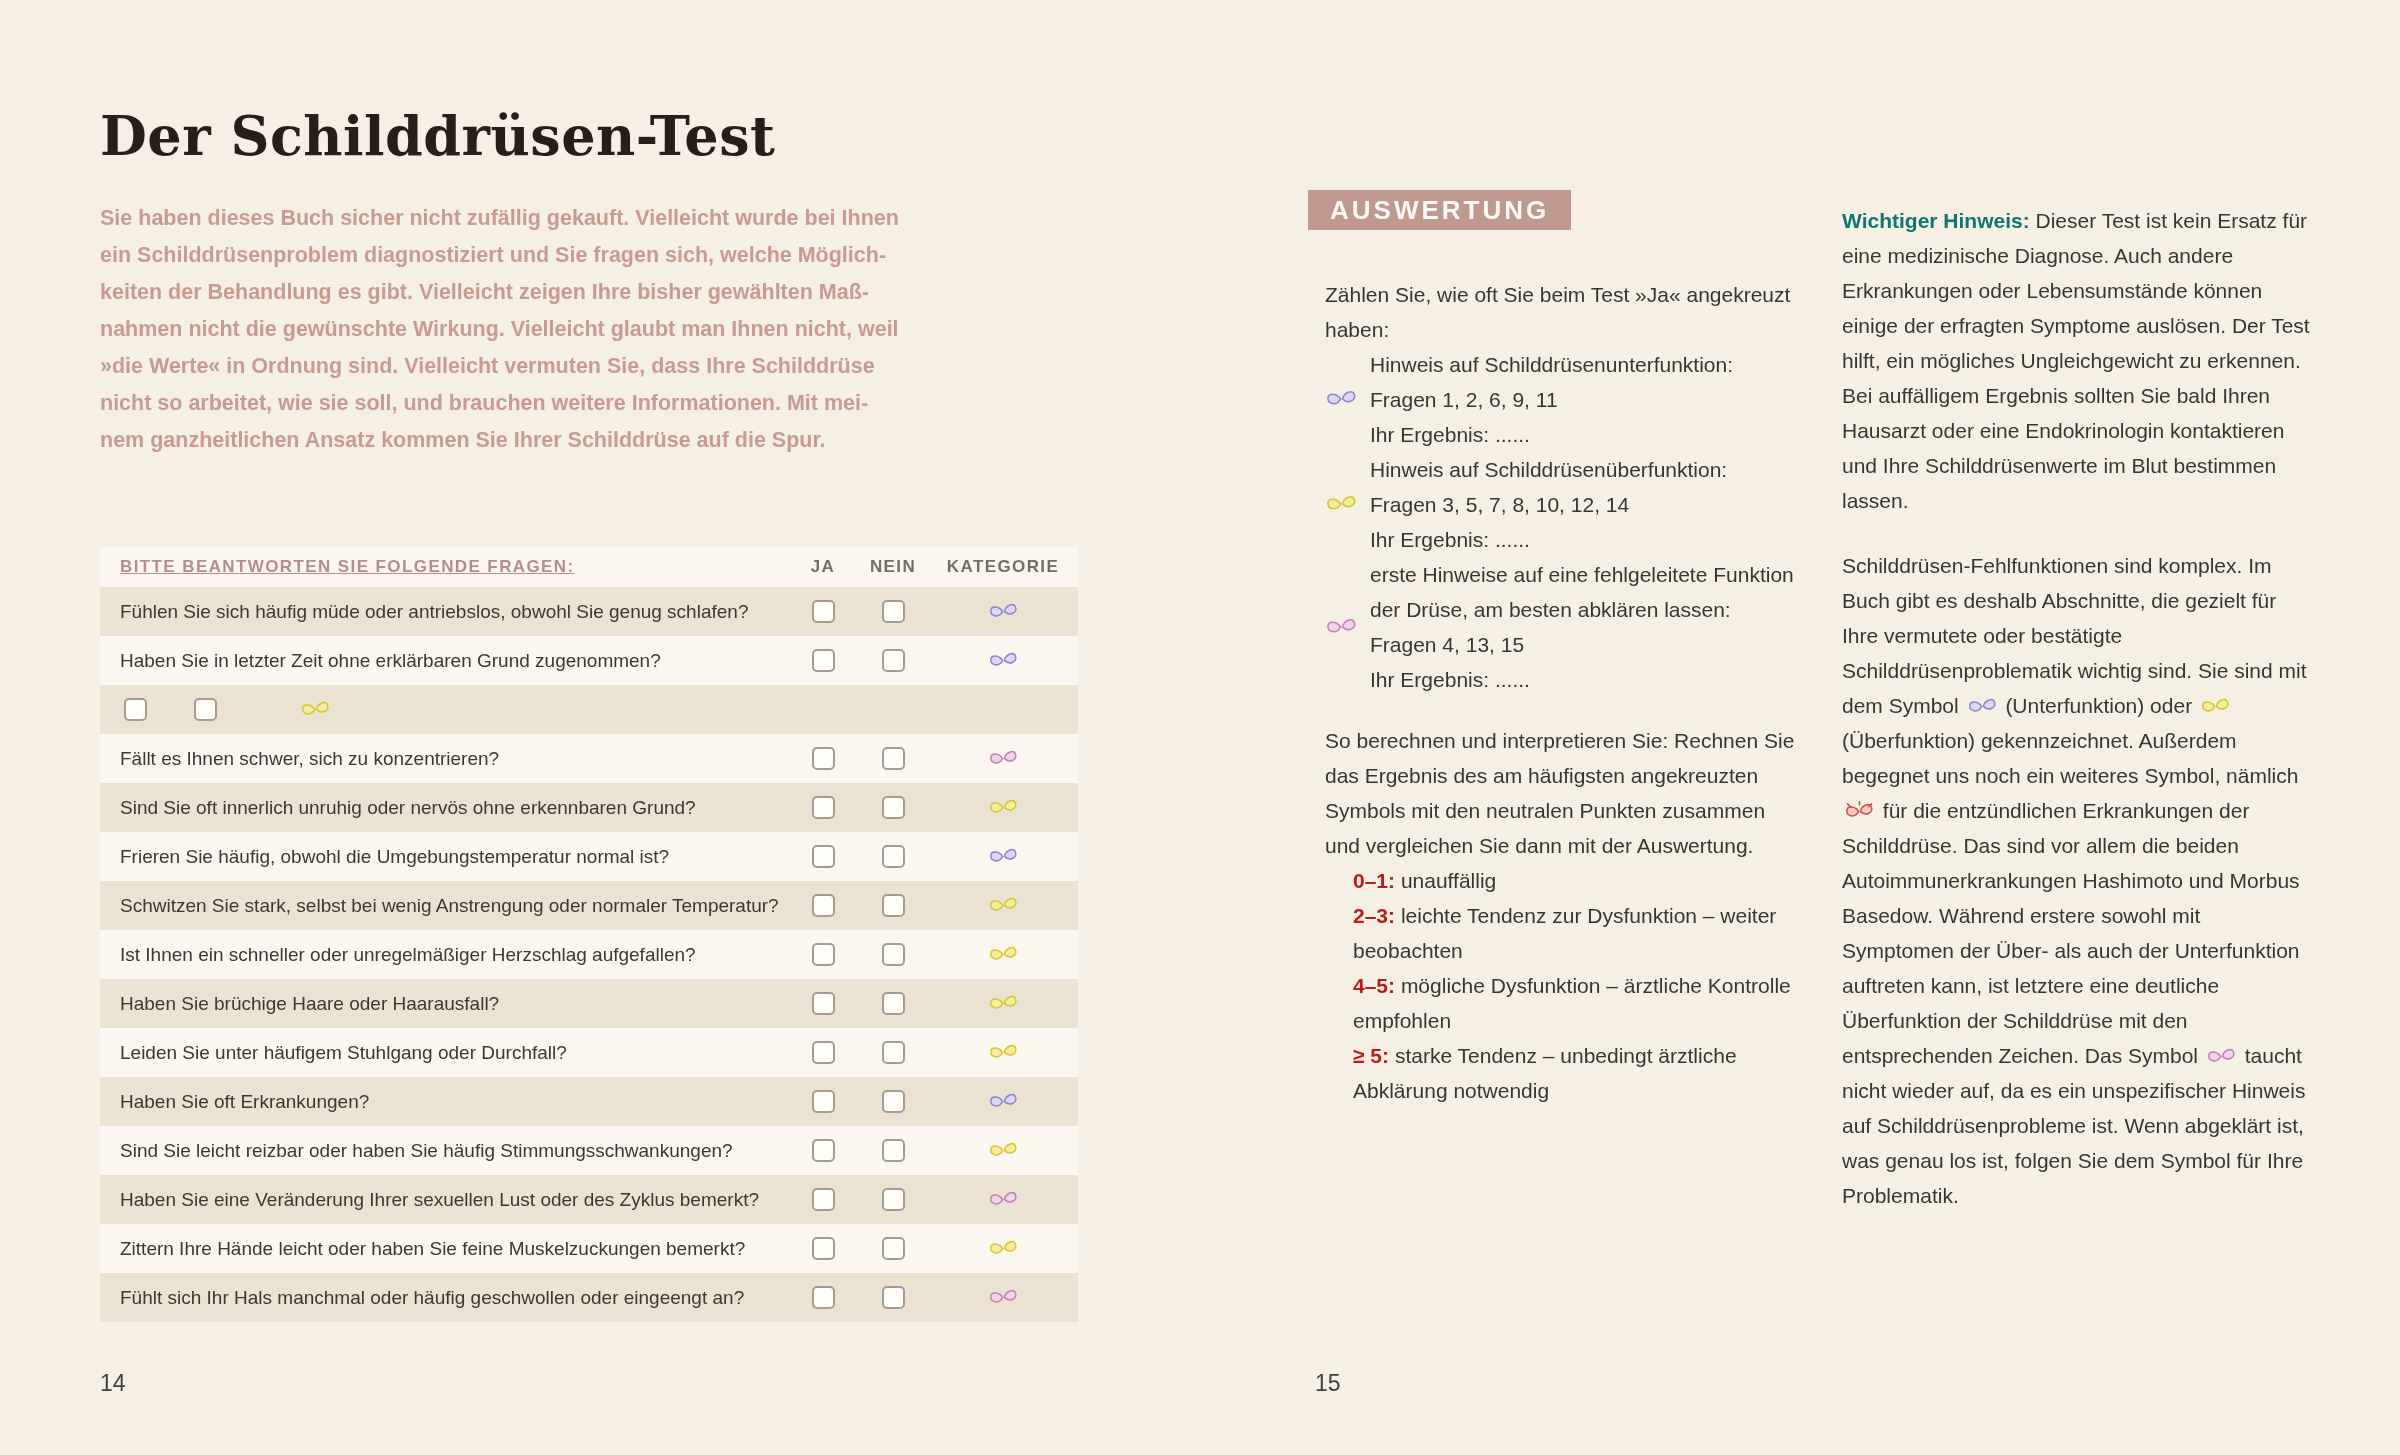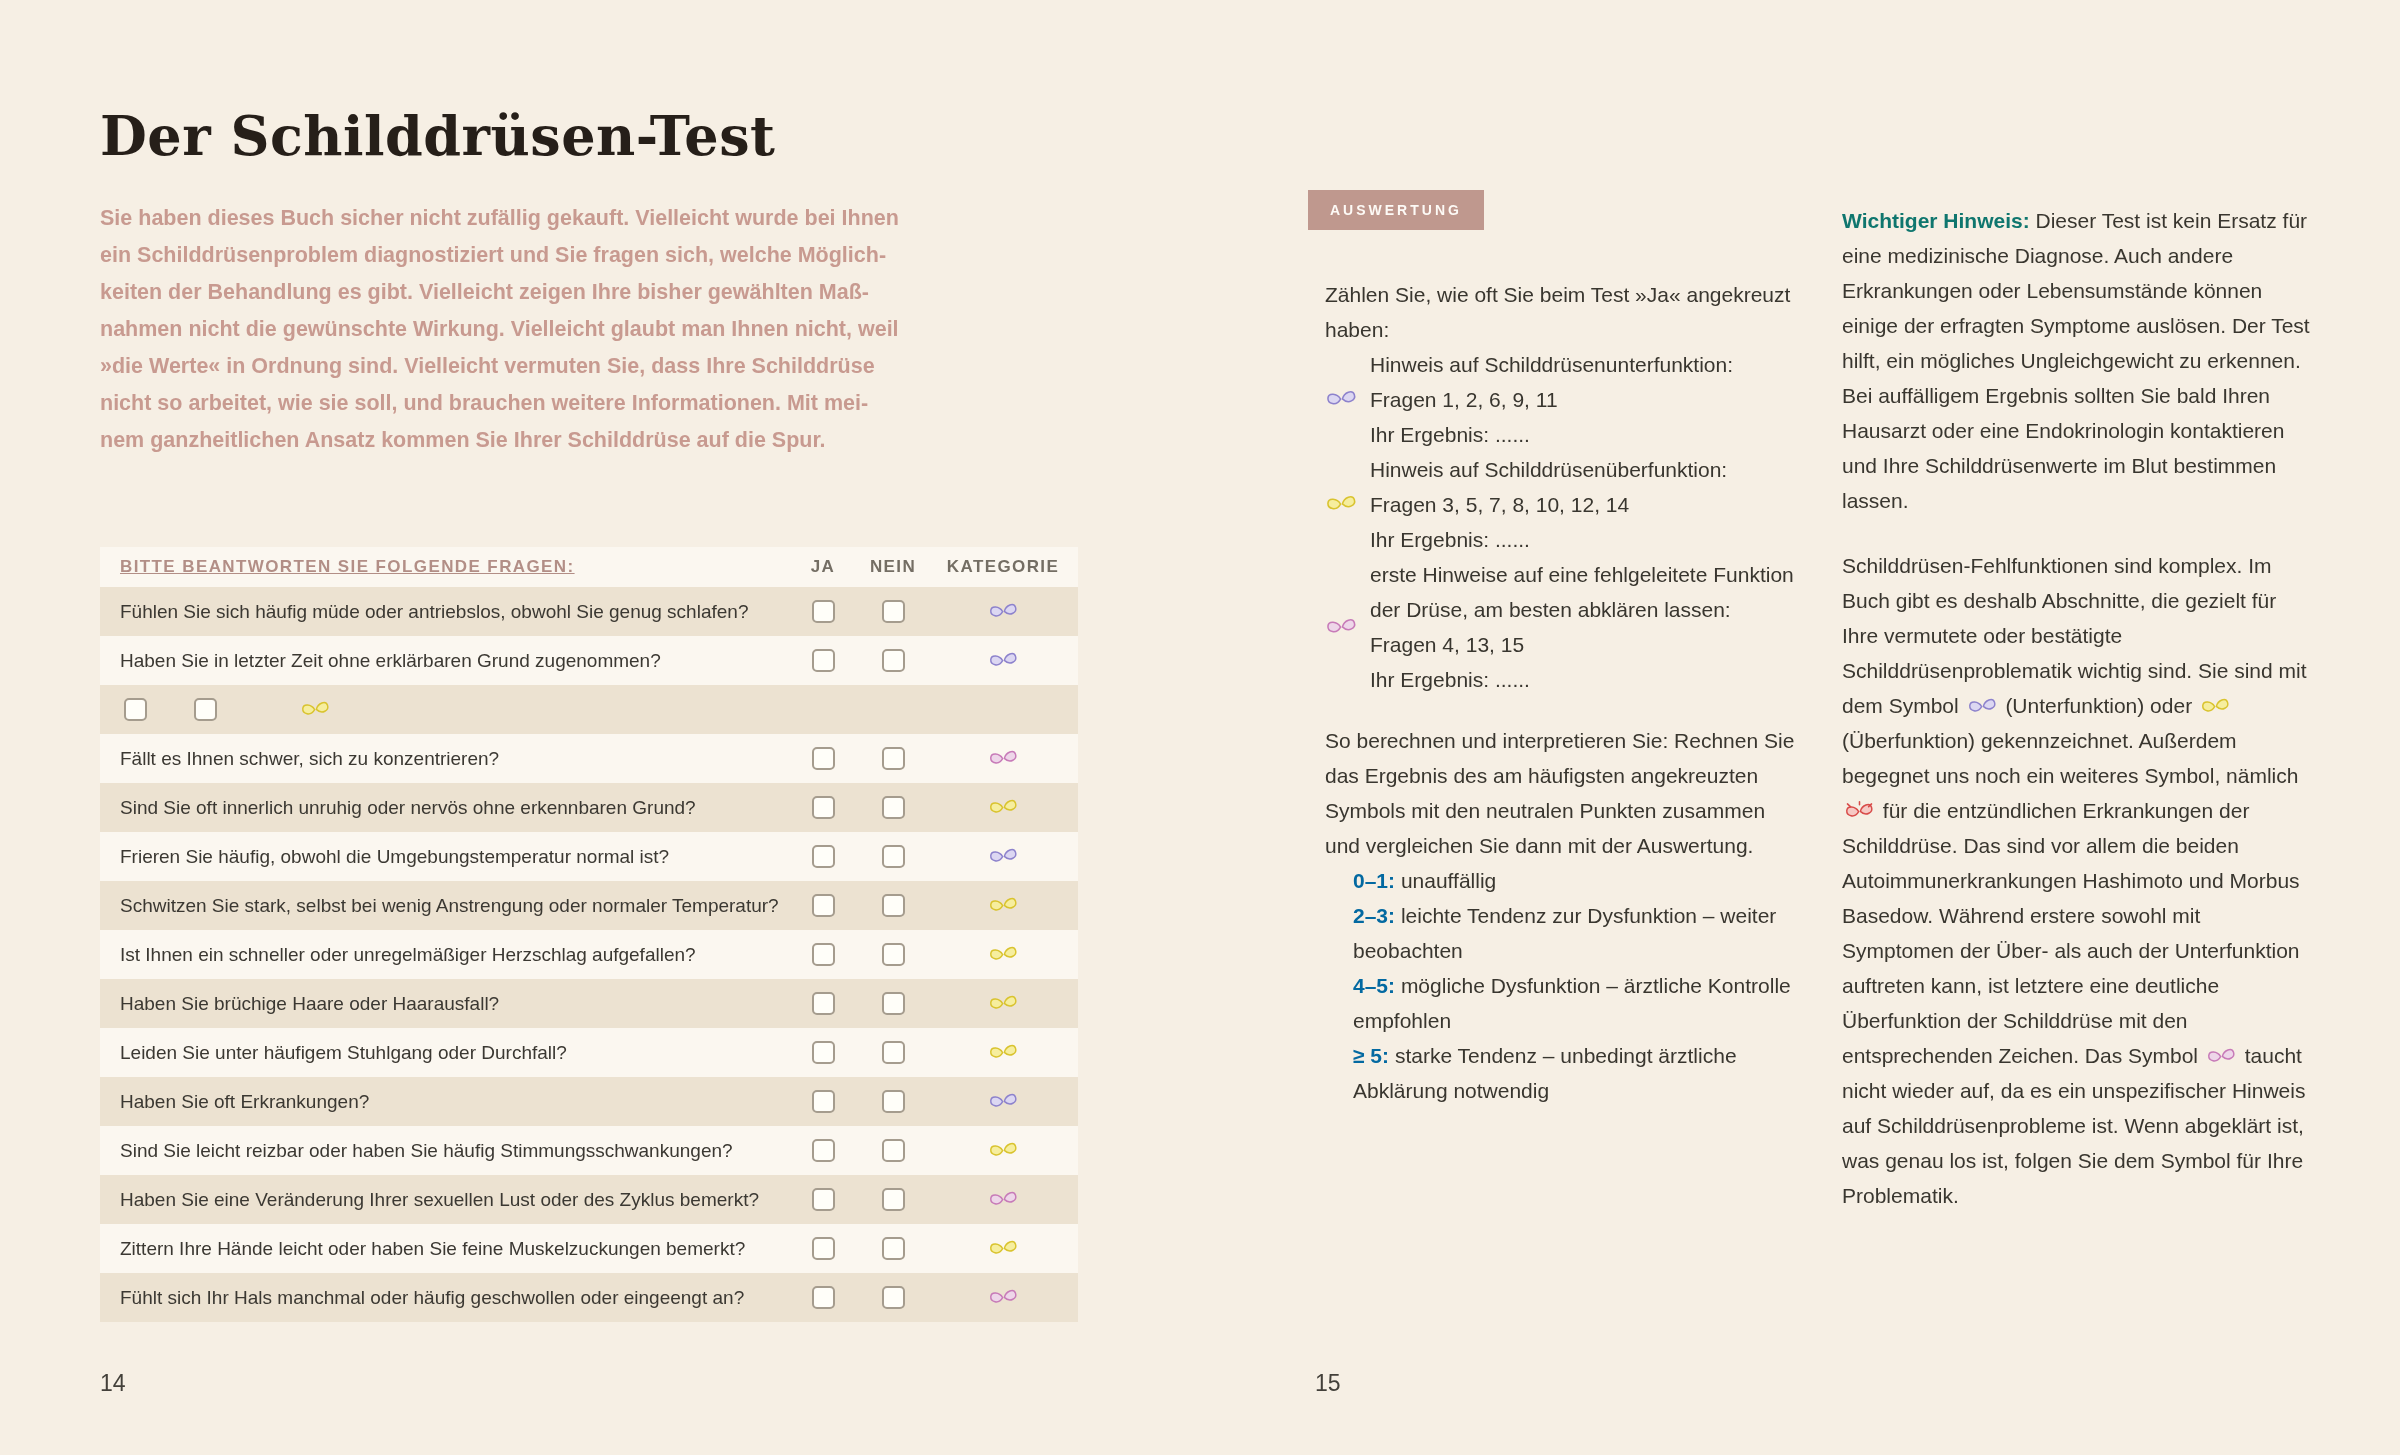--- a/index.html
+++ b/index.html
@@ -42,31 +42,31 @@
   .bfly { width:31px; height:21px; display:inline-block; }
   .bfly.inline { vertical-align:-4px; margin:0 2px; }
   .pnum { position:absolute; top:1370px; font-size:23px; color:#43403a; }
   .pnum-left { left:100px; width:978px; }
   .pnum-right { left:115px; width:990px; }
 
   
   .badge {
     position:absolute; left:108px; top:190px; height:40px; line-height:40px;
     padding:0 22px; background:#bf988e; color:#fdfaf6;
-    font-size:14px; font-weight:700; letter-spacing:3px;
+    font-size:26px; font-weight:700; letter-spacing:3px;
   }
   .col1 { position:absolute; left:125px; top:277px; width:470px; font-size:21px; line-height:35px; color:#39362f; }
   .col2 { position:absolute; left:642px; top:203px; width:472px; font-size:21px; line-height:35px; color:#39362f; }
   .eval-item { display:flex; align-items:center; }
   .eval-icon { flex:0 0 45px; width:45px; padding-top:6px; }
   .eval-icon .bfly { width:33px; height:22px; }
   .eval-text { flex:1; }
   .interpret { margin-top:26px; }
   .scale-item { padding-left:28px; }
-  .scale-item b { color:#0369a1; }
+  .scale-item b { color:#b91c1c; }
   .notice .lead { color:#0f766e; }
   .complex { margin-top:30px; }
 </style>
 </head>
 <body>
 
 <div class="spread">
 
   <section class="page-left">
     <h1 class="title">Der Schilddrüsen-Test</h1>

